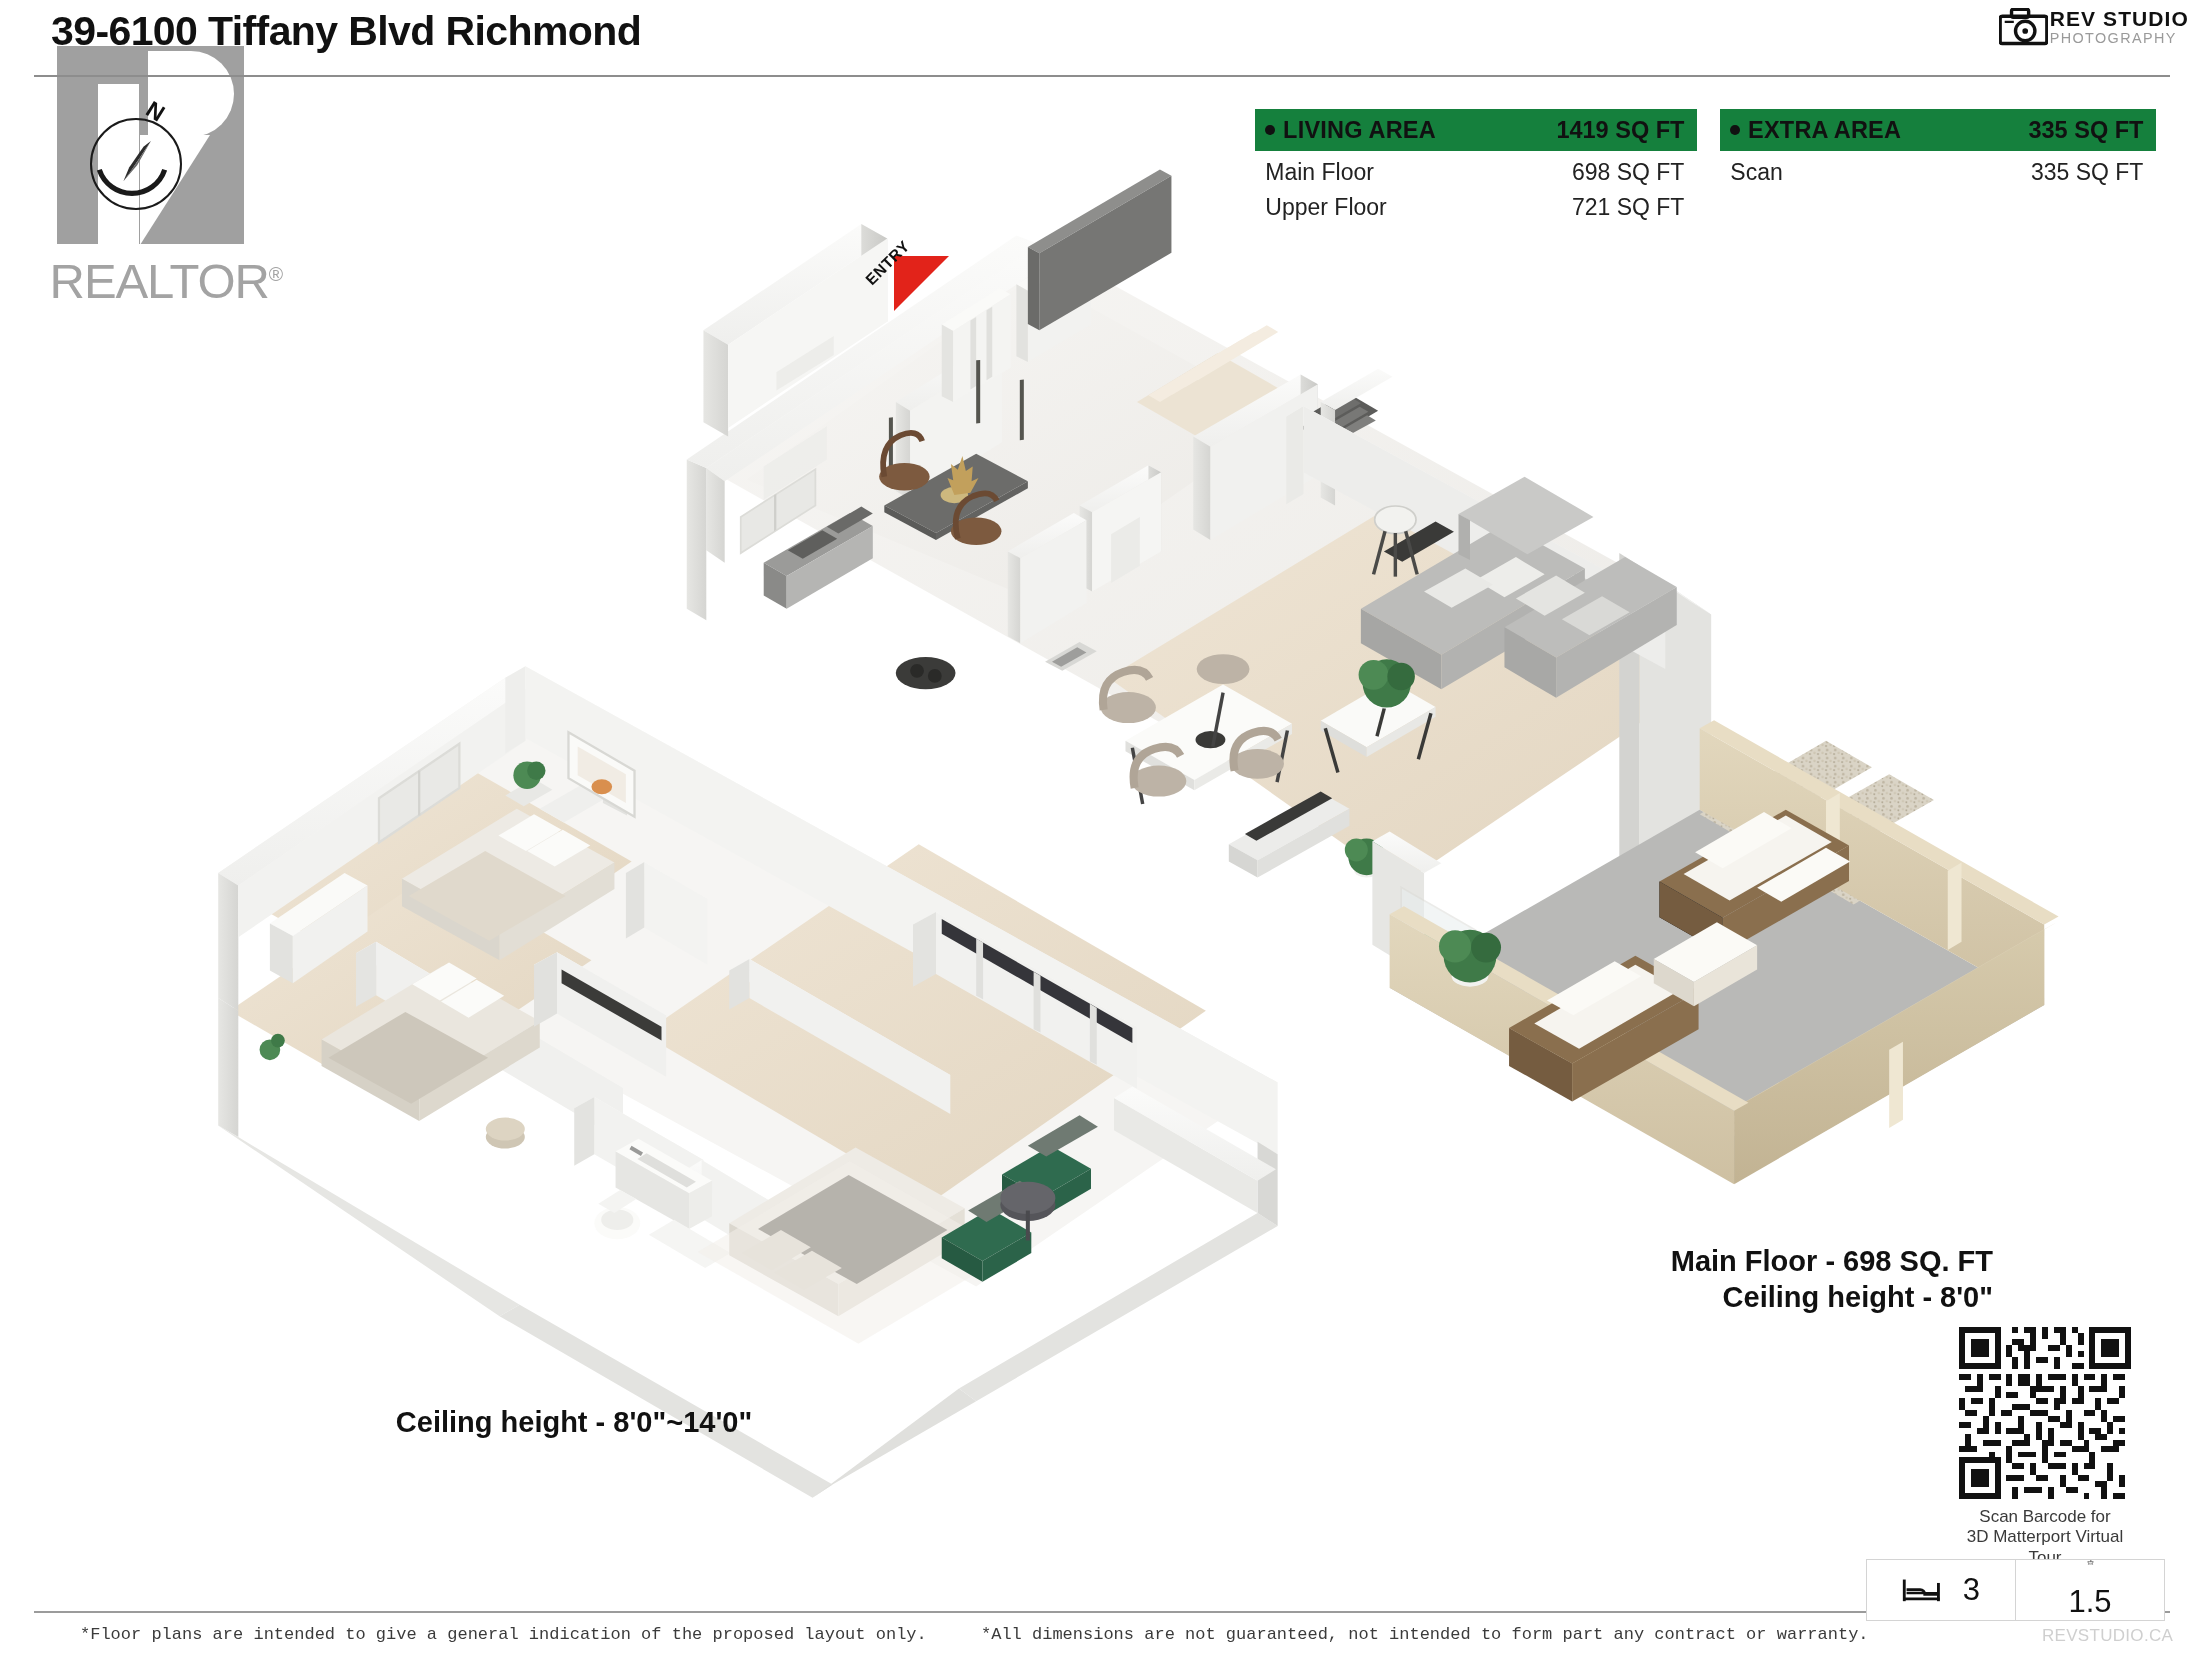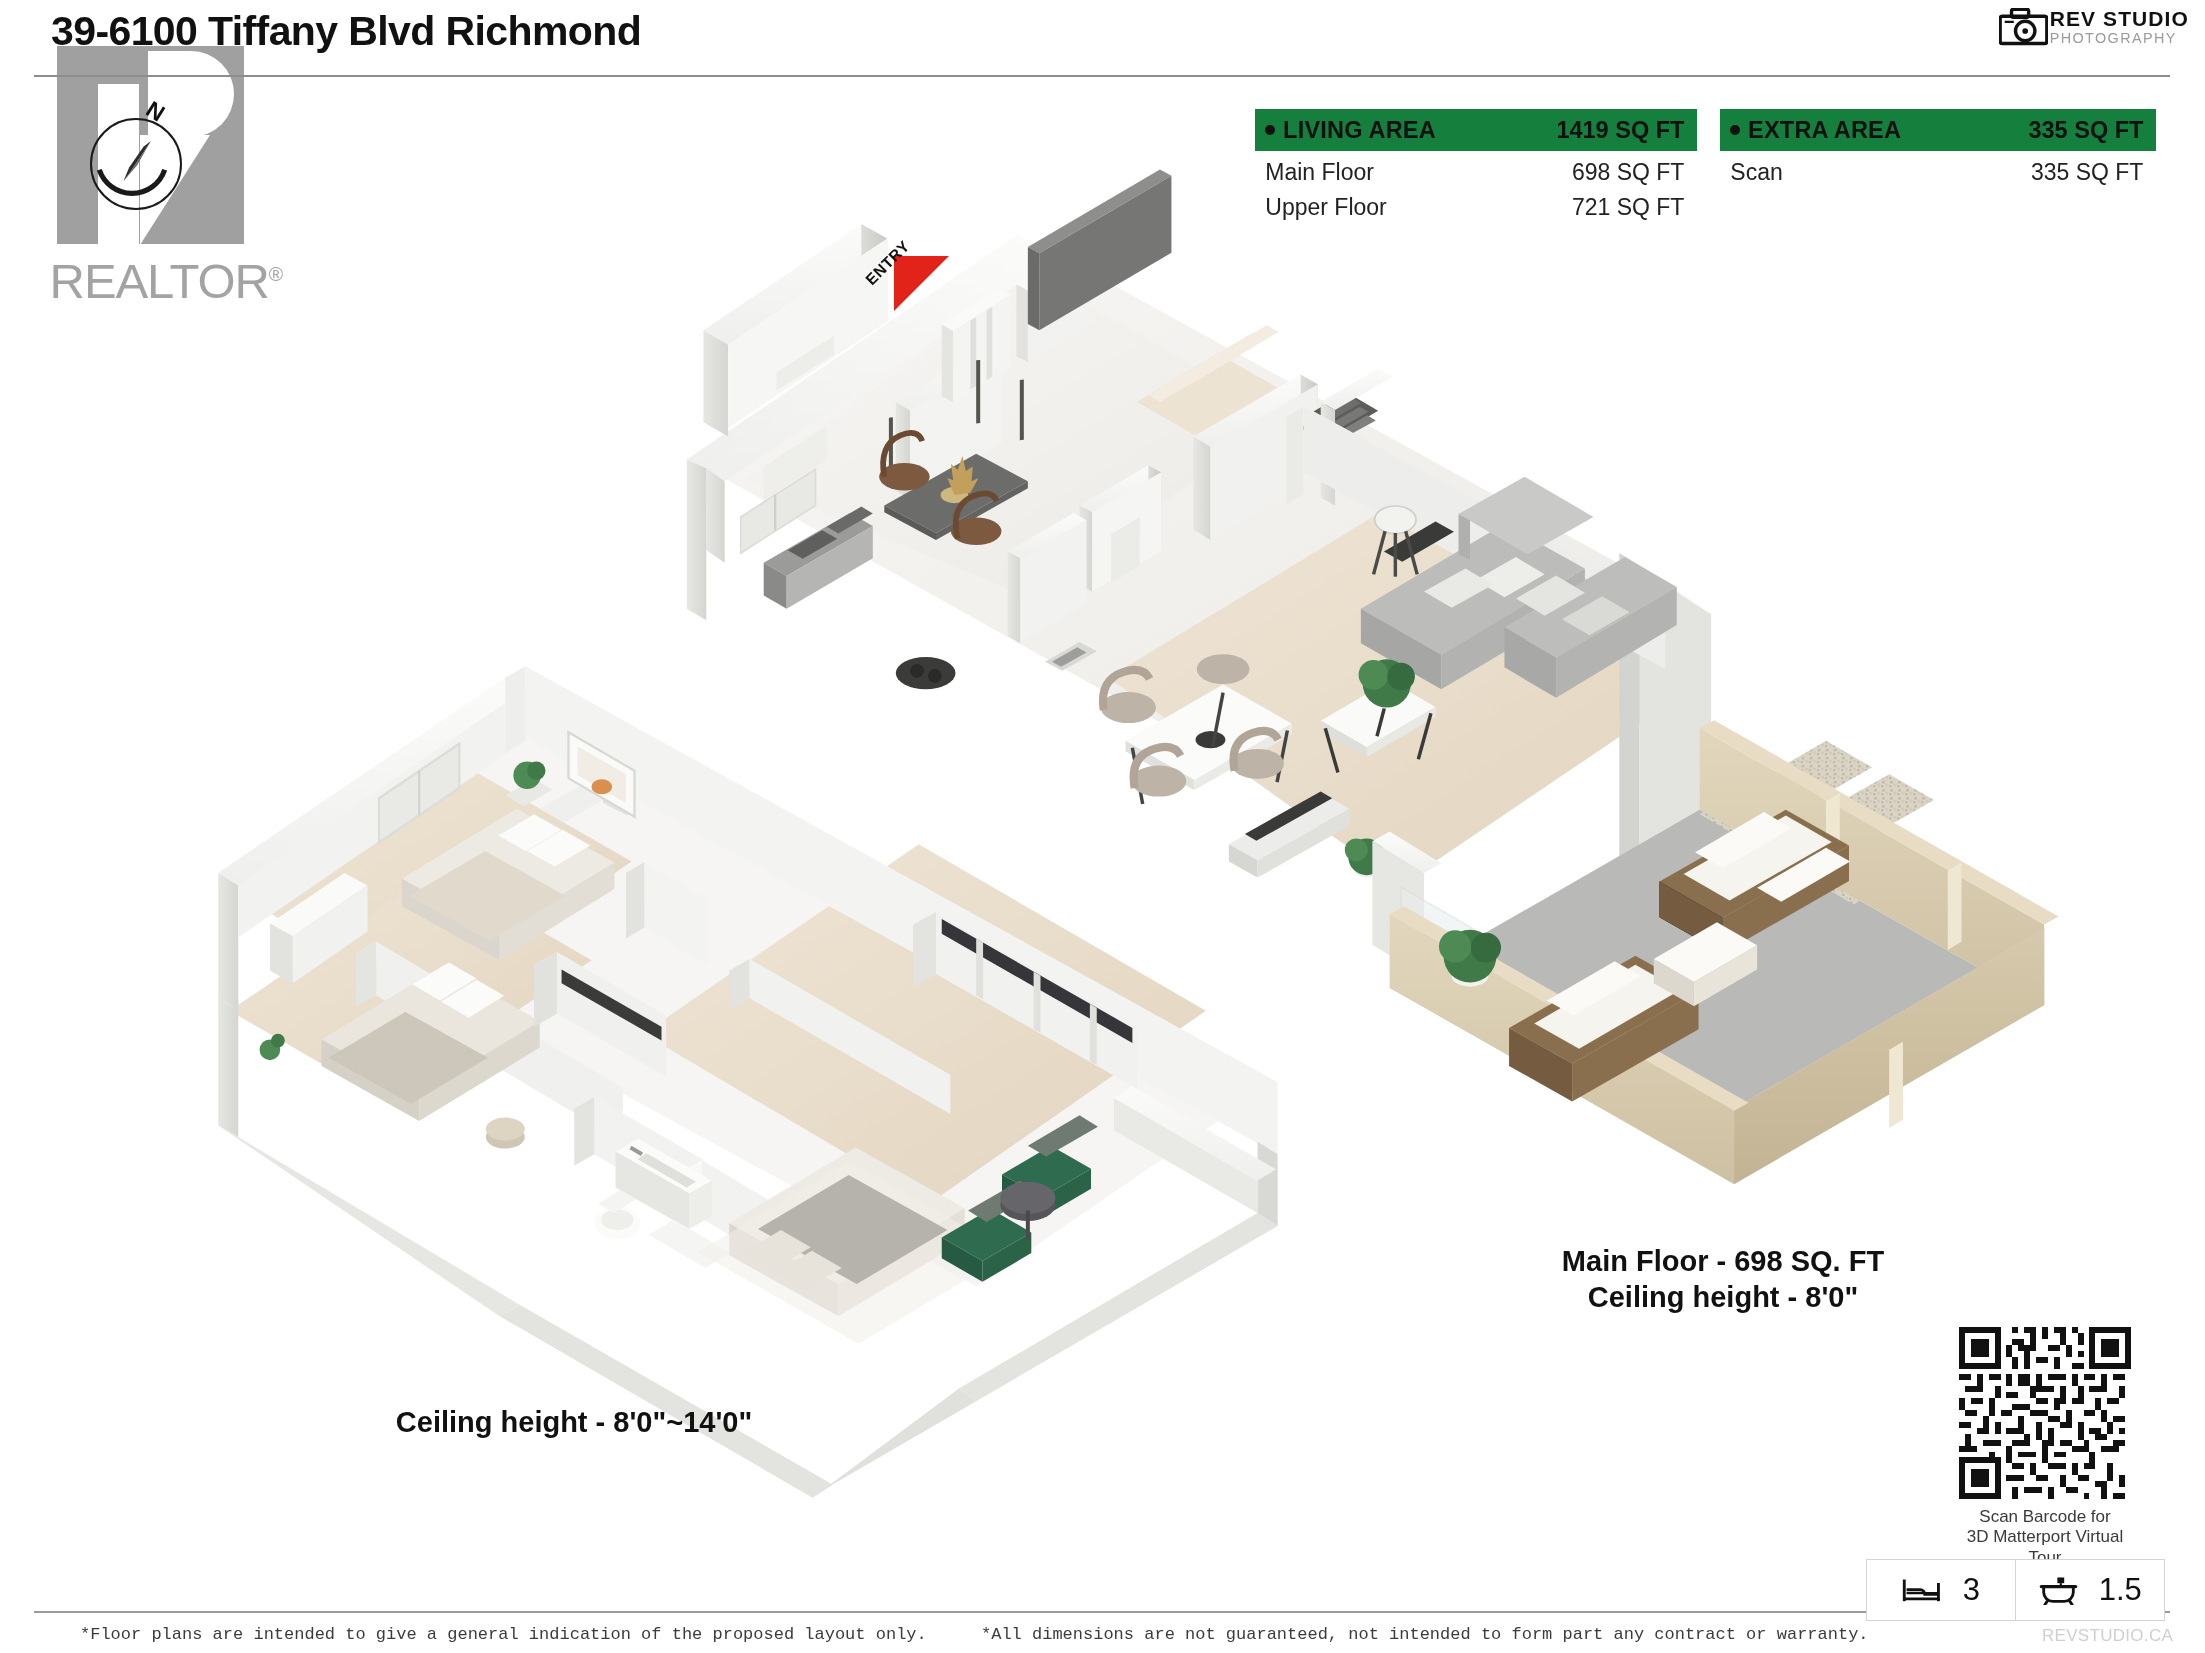--- a/index.html
+++ b/index.html
@@ -67,35 +67,35 @@
   }
   .area-dot { width: 9.8px; height: 9.8px; border-radius: 50%; background: #111; margin-right: 8px; flex: 0 0 auto; }
   .area-head-label { font-size: 23.5px; font-weight: 700; letter-spacing: 0.2px; color: #111; }
   .area-head-value { font-size: 23.5px; font-weight: 700; color: #111; margin-left: auto; }
   .area-row { display: flex; padding: 8px 12.6px 0 10.3px; }
   .area-row-label { font-size: 23px; color: #222; font-weight: 400; }
   .area-row-value { font-size: 23px; color: #222; font-weight: 400; margin-left: auto; text-align: center; }
 
   
   .floor-label { position: absolute; text-align: center; font-weight: 700; color: #111; z-index: 40; line-height: 1.25; }
-  #label-main  { left: 1453px; top: 1243px; width: 540px; font-size: 29px; }
+  #label-main  { left: 1453px; top: 1243px; width: 540px; font-size: 29px; text-align: right; }
   #label-upper { left: 304px;  top: 1404px; width: 540px; font-size: 29px; }
 
   
   #qr-block { position: absolute; left: 1959px; top: 1327px; width: 172px; z-index: 40; text-align: center; }
   #qr-code { width: 172px; height: 172px; display: block; }
   #qr-caption { margin-top: 8px; font-size: 17px; color: #3a3a3a; line-height: 1.2; }
 
   
   #bedbath {
     position: absolute; left: 1866px; top: 1559px; width: 299px; height: 62px;
     border: 1.1px solid #d4d4d4; display: flex; z-index: 40; background: #fff;
   }
   .bb-cell { flex: 1; display: flex; align-items: center; justify-content: center; gap: 19.5px; }
-  .bb-cell + .bb-cell { border-left: 1.1px solid #d4d4d4; }
+  .bb-cell + .bb-cell { border-left: 1.1px solid #d4d4d4; flex-direction: column; }
   .bb-num { font-size: 31px; color: #111; font-weight: 400; }
 
   
   #footer-rule { position: absolute; left: 34px; top: 1611px; width: 2136px; height: 1.7px; background: #9b9b9b; z-index: 30; }
   .footer-note { position: absolute; top: 1625px; font-size: 17px; color: #3b3b3b; z-index: 40; font-family: Liberation Mono, monospace; }
   #footer-left  { left: 80px; }
   #footer-right { left: 981px; }
   #footer-brand { position: absolute; left: 2042px; top: 1626px; font-size: 17px; color: #cfcfcf; letter-spacing: 0.3px; z-index: 40; }
 
   

